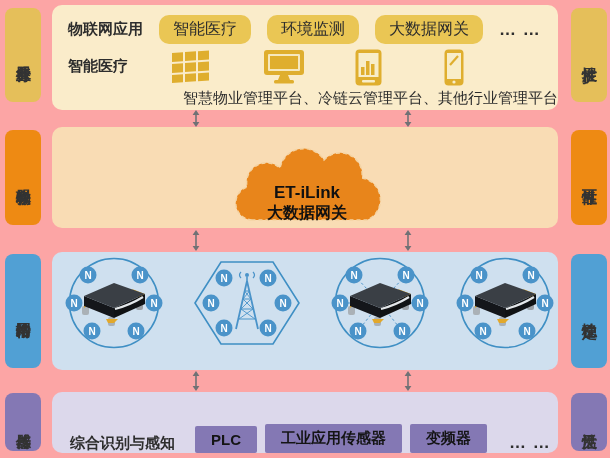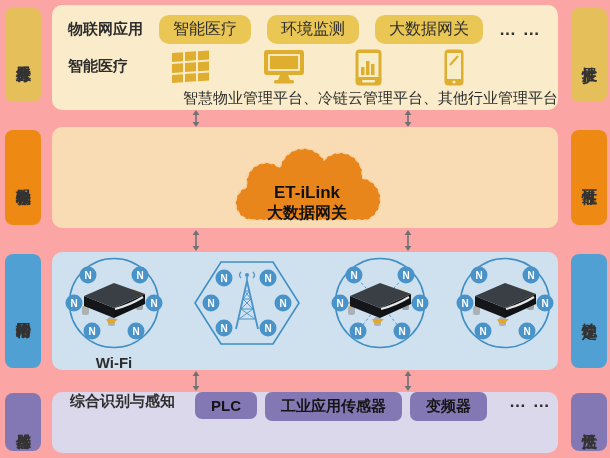--- a/index.html
+++ b/index.html
@@ -46,24 +46,24 @@
     position:absolute; left:0; top:14px; width:100%; height:70px;
     display:flex; flex-direction:column; align-items:center; justify-content:flex-end;
     gap:0; color:#111;
   }
   .cloud-title { font-size:17px; font-weight:700; }
   .cloud-sub   { font-size:16px; font-weight:700; }
   
   .net-group { position:absolute; top:4px; width:110px; text-align:center; }
   .net-label { font-size:15px; font-weight:700; margin-top:0px; }
   
-  .p4-row { display:flex; align-items:flex-start; height:100%; padding-left:18px; gap:8px; }
+  .p4-row { display:flex; align-items:flex-end; height:100%; padding-left:18px; gap:8px; }
   .p4-label { font-size:15px; font-weight:700; margin-right:12px; white-space:nowrap; }
   .purple-btn {
-    background:#8478b4; border-radius:7px; padding:5px 16px;
+    background:#8478b4; border-radius:2px; padding:5px 16px;
     font-size:15px; font-weight:700; color:#141414; white-space:nowrap;
   }
   .p4-dots { margin-left:14px; }
   
   .v-arrow { position:absolute; width:12px; }
 </style>
 </head>
 <body>
 
 <svg width="0" height="0" style="position:absolute">
@@ -184,21 +184,20 @@
           <circle cx="15" cy="47" r="8.5" fill="#4a93c9"></circle>
             <text x="15" y="50.5">N</text>
           <circle cx="95" cy="47" r="8.5" fill="#4a93c9"></circle>
             <text x="95" y="50.5">N</text>
           <circle cx="33" cy="75" r="8.5" fill="#4a93c9"></circle>
             <text x="33" y="78.5">N</text>
           <circle cx="77" cy="75" r="8.5" fill="#4a93c9"></circle>
             <text x="77" y="78.5">N</text>
         </g>
       </svg>
-      <div class="net-label">Wi-Fi</div>
     </div>
 
     <div class="net-group" style="left:140px;">
       <svg width="110" height="94" viewBox="0 0 110 94">
         <polygon points="3,47 29,6 81,6 107,47 81,88 29,88" fill="none" stroke="#3f8fc4" stroke-width="1.6"></polygon>
         <use href="#sym-tower" x="38" y="15" width="34" height="62"></use>
         <g font-family="Liberation Sans, sans-serif" font-size="10" font-weight="bold" text-anchor="middle" fill="#fff">
           <circle cx="32" cy="22" r="8.5" fill="#4a93c9"></circle>
             <text x="32" y="25.5">N</text>
           <circle cx="76" cy="22" r="8.5" fill="#4a93c9"></circle>

